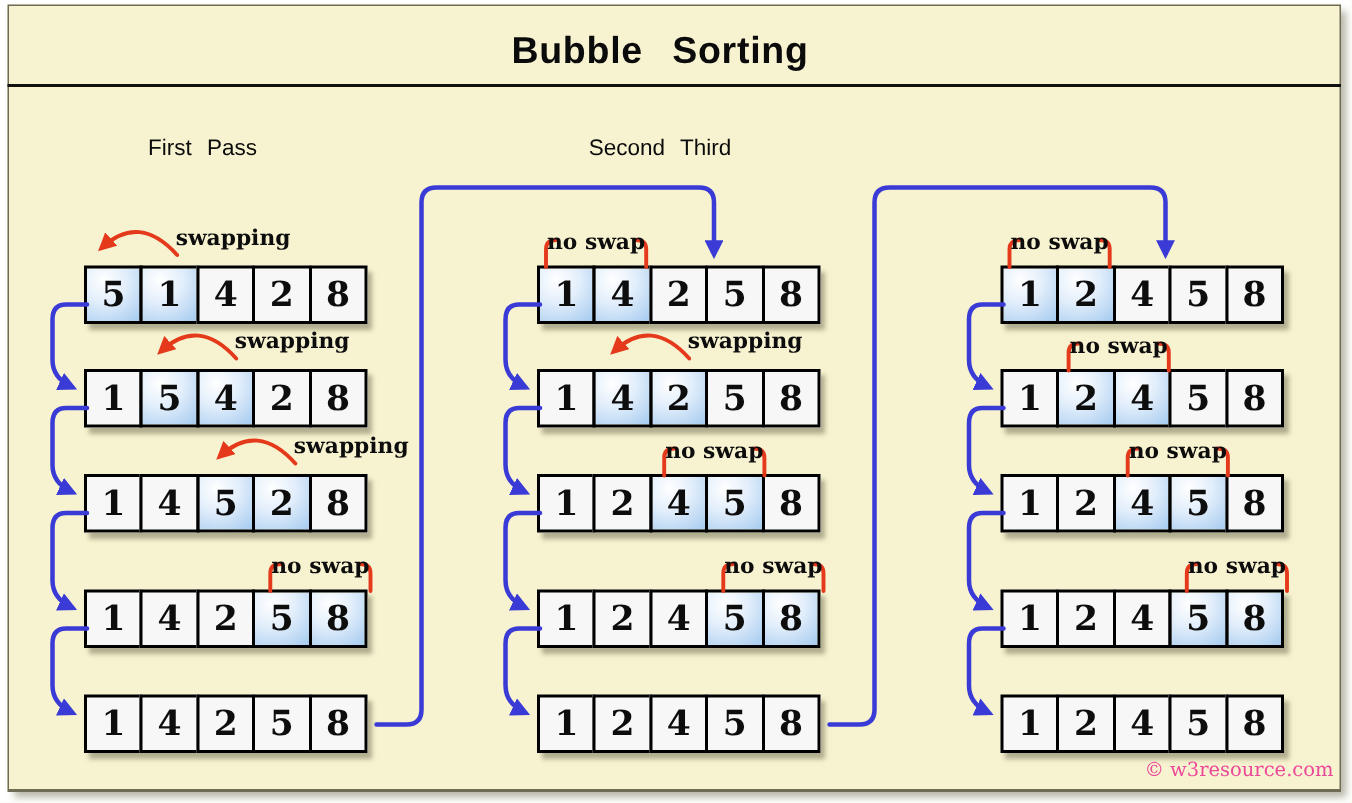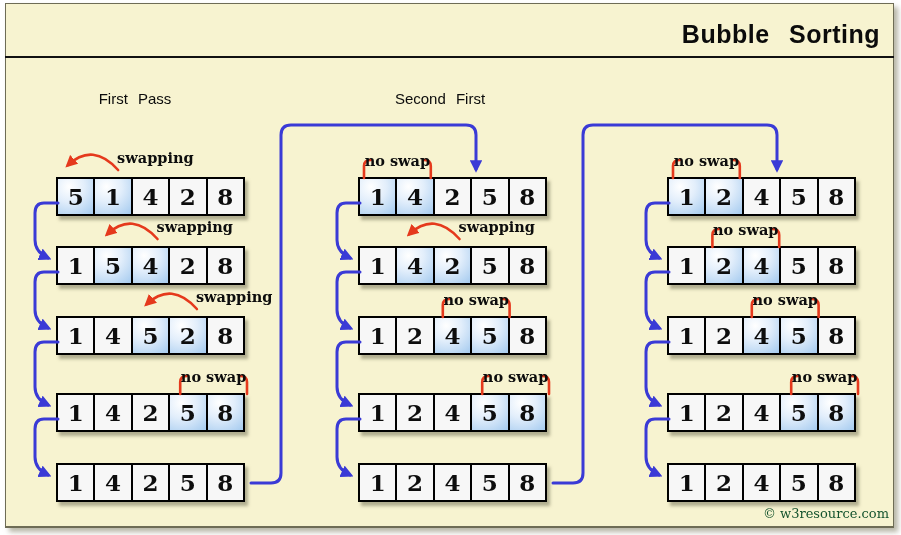--- a/index.html
+++ b/index.html
@@ -1,47 +1,47 @@
 <!DOCTYPE html>
 <html><head>
 <meta charset="utf-8">
 <style>
   html,body{margin:0;padding:0;background:#ffffff;}
   #canvas{position:relative;width:901px;height:535px;background:#ffffff;overflow:hidden;
           font-family:"Liberation Sans",sans-serif;}
   #frame{position:absolute;left:5px;top:3px;width:887px;height:522px;
          background:#f7f3d0;border:1px solid #6e6c55;border-bottom-width:2px;
          box-shadow:4px 4px 5px rgba(125,122,95,.55);}
-  #title{position:absolute;left:0;top:20px;width:880px;text-align:right;
+  #title{position:absolute;left:0;top:20px;width:880px;text-align:center;
          font-size:25px;font-weight:bold;color:#0b0b0b;word-spacing:12px;letter-spacing:.5px;}
   #divider{position:absolute;left:5px;top:56px;width:889px;height:2px;background:#111;}
   .pass-header{position:absolute;top:90px;width:200px;margin-left:-100px;text-align:center;
          font-size:15px;font-weight:normal;color:#0b0b0b;word-spacing:6px;}
   #hdr0{left:135px;} #hdr1{left:440px;} #hdr2{left:729px;}
   .array-row{position:absolute;display:flex;height:39px;
          box-shadow:3px 4px 3px rgba(108,106,80,.5);}
   .cell{width:39.4px;height:39px;box-sizing:border-box;border:2px solid #000;margin-left:-2px;
          background:#f7f7f7;display:flex;align-items:center;justify-content:center;
          font-family:"DejaVu Serif",serif;font-weight:bold;font-size:23px;color:#0d0d0d;}
   .cell:first-child{margin-left:0;}
   .cell.hl{background:radial-gradient(circle at 32% 22%, #ffffff 0%, #e2eefb 42%, #a9cdf0 96%);}
   #overlay{position:absolute;left:0;top:0;width:901px;height:535px;pointer-events:none;}
   #watermark{position:absolute;right:12px;top:506px;font-family:"DejaVu Serif",serif;
-         font-size:13px;color:#14532d;text-align:right;}
+         font-size:13px;color:#ec4899;text-align:right;}
   .anno-label{font-family:"DejaVu Serif",serif;font-size:14.5px;font-weight:bold;fill:#0d0d0d;}
 </style>
 </head>
 <body>
 
 <div id="canvas">
   <div id="frame"></div>
   <div id="title">Bubble Sorting</div>
   <div id="divider"></div>
   <div id="hdr0" class="pass-header">First Pass</div>
-  <div id="hdr1" class="pass-header">Second First</div>
+  <div id="hdr1" class="pass-header">Second Third</div>
   <div id="diagram">
       <div class="array-row" style="left: 56px; top: 177px;">
         <div class="cell hl">5</div>
         <div class="cell hl">1</div>
         <div class="cell">4</div>
         <div class="cell">2</div>
         <div class="cell">8</div>
       </div>
       <div class="array-row" style="left: 56px; top: 246px;">
         <div class="cell">1</div>

